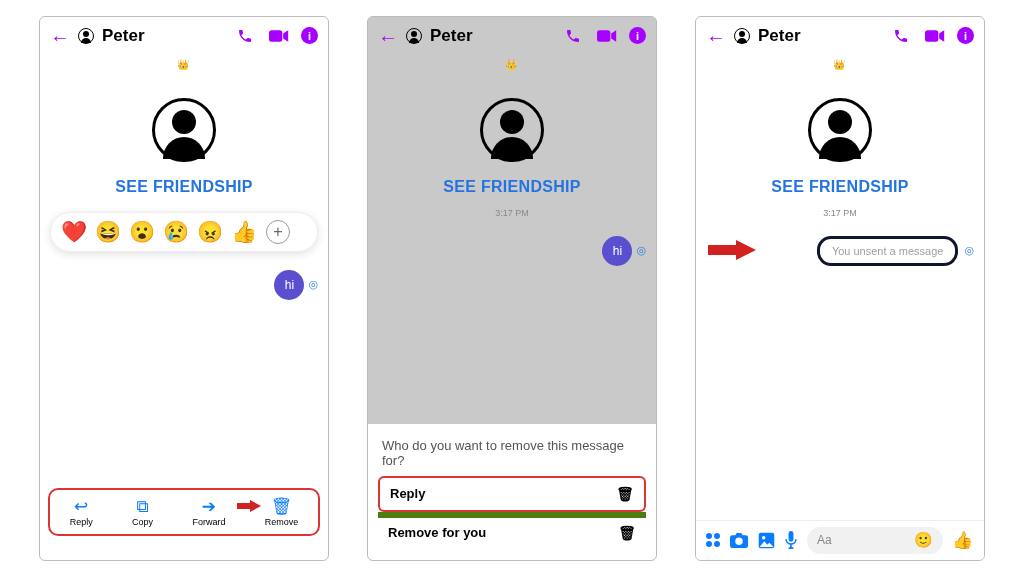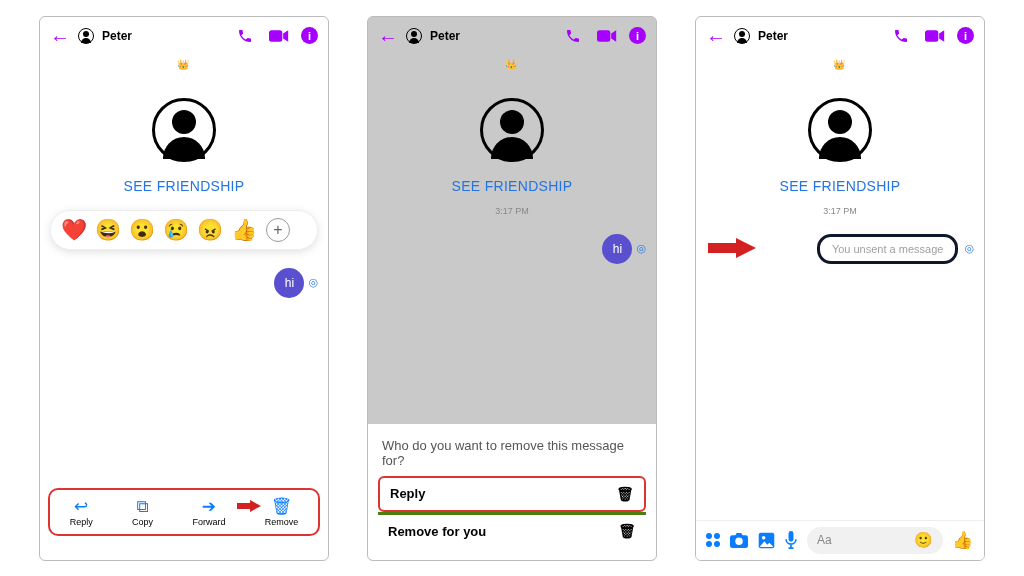--- a/index.html
+++ b/index.html
@@ -5,49 +5,49 @@
   * { box-sizing: border-box; margin: 0; padding: 0; font-family: -apple-system, Helvetica, Arial, sans-serif; }
   body { width: 1024px; height: 576px; background: #fff; display: flex; justify-content: space-around; align-items: center; padding: 10px 20px; }
   .phone { width: 290px; height: 545px; background: #fff; border: 1px solid #bbb; border-radius: 6px; position: relative; overflow: hidden; display:flex; flex-direction:column; }
   .phone.dim { background: #c9c9c9; }
   .topbar { height: 38px; display: flex; align-items: center; padding: 0 10px; gap: 8px; }
   .purple { color: #a600ff; }
   .back { font-size: 20px; cursor: pointer; }
   .mini-avatar { width: 16px; height: 16px; border: 1.5px solid #000; border-radius: 50%; display:flex; align-items:flex-end; justify-content:center; position:relative; }
   .mini-avatar::before { content:""; width:6px; height:6px; background:#000; border-radius:50%; position:absolute; top:2px; }
   .mini-avatar::after { content:""; width:10px; height:5px; background:#000; border-radius:5px 5px 0 0; position:absolute; bottom:0; }
-  .name { font-size: 12px; font-weight: 600; color:#000; }
+  .name { font-size: 17px; font-weight: 600; color:#000; }
   .spacer { flex: 1; }
   .ticon { color:#a600ff; font-size:15px; cursor:pointer; padding:0 4px; }
   .ticon.info { width:17px; height:17px; background:#a600ff; color:#fff; border-radius:50%; display:flex; align-items:center; justify-content:center; font-weight:700; font-size:11px; font-style:normal; }
   .body { flex:1; position:relative; }
   .crown { font-size:10px; text-align:center; margin-top:4px; color:#b8860b; }
   .big-avatar { width:64px; height:64px; border:3px solid #000; border-radius:50%; margin:28px auto 0; position:relative; }
   .big-avatar::before { content:""; width:24px; height:24px; background:#000; border-radius:50%; position:absolute; top:9px; left:50%; transform:translateX(-50%); }
   .big-avatar::after { content:""; width:42px; height:22px; background:#000; border-radius:22px 22px 0 0; position:absolute; bottom:0; left:50%; transform:translateX(-50%); }
-  .friendship { text-align:center; font-size:14px; font-weight:400; color:#2374e1; letter-spacing:.3px; margin-top:16px; cursor:pointer; }
+  .friendship { text-align:center; font-size:16px; font-weight:700; color:#2374e1; letter-spacing:.3px; margin-top:16px; cursor:pointer; }
   .timestamp { text-align:center; font-size:9px; color:#888; margin-top:12px; }
   .msg-row { display:flex; justify-content:flex-end; align-items:center; gap:4px; padding:0 10px; margin-top:18px;margin-left:41px; }
   .bubble-hi { background:#5a4fcf; color:#fff; width:30px; height:30px; border-radius:50%; display:flex; align-items:center; justify-content:center; font-size:12px; }
   .sent-tick { color:#2374e1; font-size:11px; }
   .reactions { background:#fff; border:1px solid #eee; border-radius:24px; box-shadow:0 2px 8px rgba(0,0,0,.12); display:flex; gap:8px; padding:7px 10px; margin:16px 10px 0; align-items:center; }
   .reactions span { font-size:21px; cursor:pointer; }
   .reactions .plus { width:24px; height:24px; border:1px solid #999; border-radius:50%; display:flex; align-items:center; justify-content:center; font-size:16px; color:#666; }
   
   .action-bar { position:absolute; left:8px; right:8px; bottom:24px; height:48px; border:2px solid #d33; border-radius:10px; display:flex; align-items:center; justify-content:space-around; background:#fff; }
   .action { display:flex; flex-direction:column; align-items:center; font-size:9px; color:#000; cursor:pointer; position:relative; }
   .action .ic { font-size:17px; color:#0a7cff; }
   .red-arrow { position:absolute; width:24px; height:12px; }
   .red-arrow .shaft { position:absolute; top:3px; left:0; width:13px; height:6px; background:#d32020; }
   .red-arrow .head { position:absolute; right:0; top:0; width:0; height:0; border-top:6px solid transparent; border-bottom:6px solid transparent; border-left:11px solid #d32020; }
   .arrow-sm { left:-28px; top:4px; }
   
   .sheet { position:absolute; left:0; right:0; bottom:0; background:#fff; padding:8px 10px 12px; }
   .sheet-title { font-size:13px; color:#555; padding:6px 4px 8px; }
-  .sheet-item { height:36px; display:flex; align-items:center; justify-content:space-between; padding:0 10px; font-size:13px; font-weight:600; color:#000; cursor:pointer; border-top:3px solid #4d7c0f; }
+  .sheet-item { height:36px; display:flex; align-items:center; justify-content:space-between; padding:0 10px; font-size:13px; font-weight:600; color:#000; cursor:pointer; border-top:6px solid #4d7c0f; }
   .sheet-item.hl { border:2px solid #d33; border-radius:6px; }
   .sheet-item .trash { font-size:14px; color:#000; }
   
   .unsent-row { display:flex; justify-content:flex-end; align-items:center; gap:6px; padding:0 10px; margin-top:18px; position:relative; }
   .unsent-bubble { border:3px solid #0f172a; color:#a0a0a0; font-size:11px; padding:6px 12px; border-radius:14px; background:#fff; }
   .arrow-lg { left:12px; top:4px; width:48px; height:20px; }
   .arrow-lg .shaft { top:5px; height:10px; width:28px; }
   .arrow-lg .head { border-top:10px solid transparent; border-bottom:10px solid transparent; border-left:20px solid #d32020; }
   .composer { position:absolute; left:0; right:0; bottom:0; height:40px; background:#fff; display:flex; align-items:center; gap:10px; padding:0 10px; border-top:1px solid #eee; }
   .cicon { color:#0a7cff; font-size:17px; cursor:pointer; }

